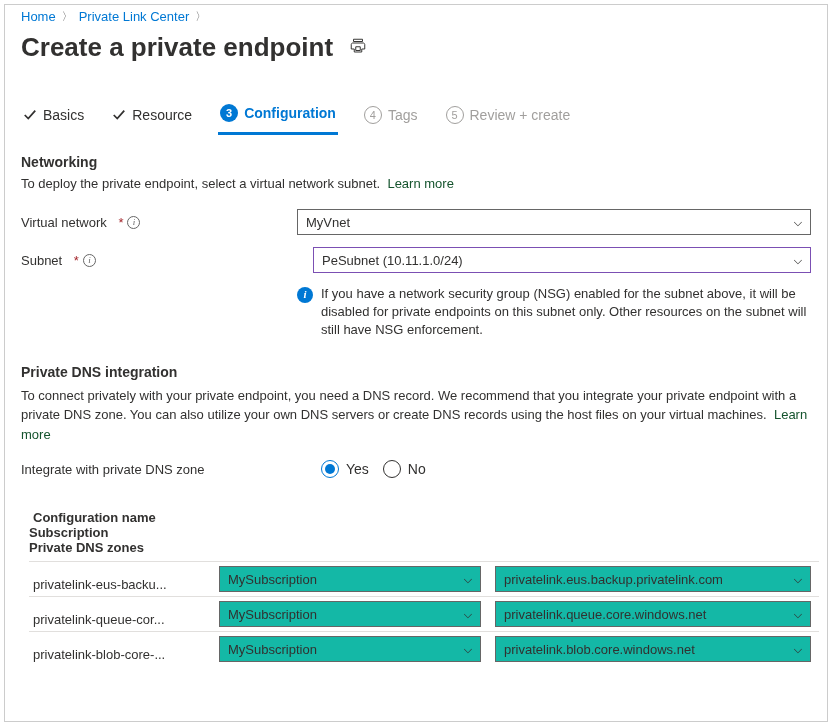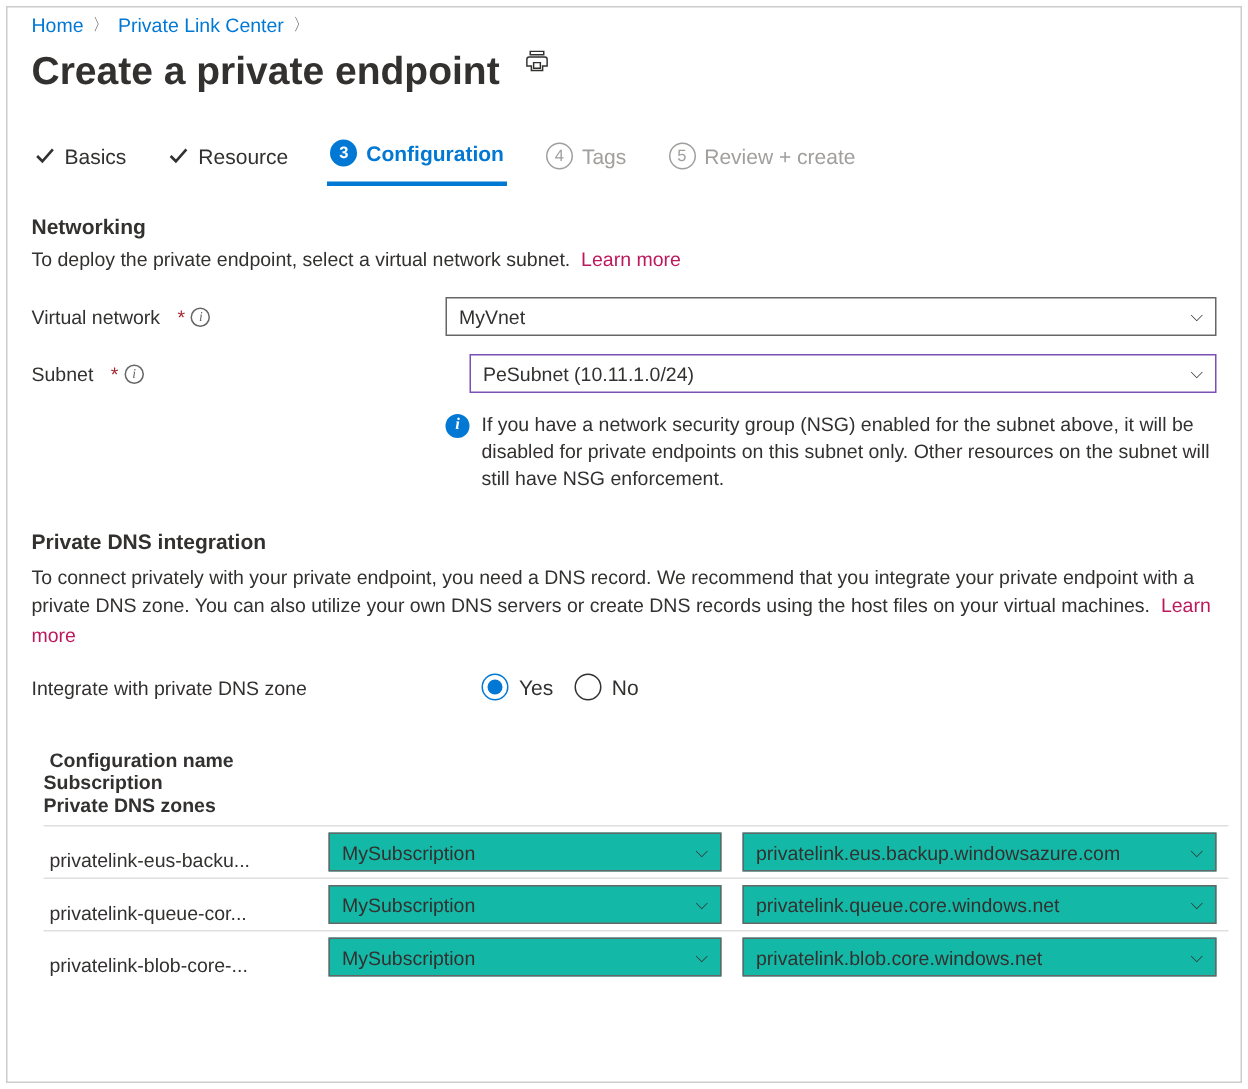--- a/index.html
+++ b/index.html
@@ -1,35 +1,35 @@
 <!DOCTYPE html>
 <html><head>
   <meta charset="utf-8">
   <style>
     * { box-sizing: border-box; margin: 0; padding: 0; }
     body { font-family: 'Segoe UI', Arial, sans-serif; font-size: 13px; color: #323130; background: #fff; padding: 4px; }
     .page { border: 1px solid #ccc; width: 824px; min-height: 718px; padding: 4px 16px 20px 16px; }
     .breadcrumb { display: flex; align-items: center; gap: 6px; font-size: 13px; margin-bottom: 8px; }
     .breadcrumb a { color: #0078d4; text-decoration: none; }
     .breadcrumb .chev { color: #666; font-size: 11px; }
-    .title-row { display: flex; align-items: flex-start; gap: 16px; margin-bottom: 24px; }
+    .title-row { display: flex; align-items: center; gap: 16px; margin-bottom: 35px; }
     .title { font-size: 26px; font-weight: 600; }
     .print-icon svg { width: 18px; height: 18px; fill: #323130; }
     .tabs { display: flex; gap: 24px; border-bottom: 1px solid transparent; margin-bottom: 18px; }
     .tab { display: flex; align-items: center; gap: 6px; padding: 6px 2px 10px 2px; cursor: pointer; color: #323130; font-size: 14px; }
     .tab .check { display: inline-flex; }
     .tab .check svg { width: 14px; height: 14px; stroke: #323130; stroke-width: 2; fill: none; }
     .tab .num { width: 18px; height: 18px; border-radius: 50%; display: inline-flex; align-items: center; justify-content: center; font-size: 11px; }
     .tab.active { color: #0078d4; font-weight: 600; border-bottom: 3px solid #0078d4; }
     .tab.active .num { background: #0078d4; color: #fff; }
     .tab.disabled { color: #a19f9d; }
     .tab.disabled .num { border: 1px solid #a19f9d; color: #a19f9d; }
     .section-title { font-weight: 600; font-size: 14px; margin-bottom: 6px; }
     .section-desc { font-size: 13px; color: #323130; margin-bottom: 18px; }
-    .link { color: #be185d; text-decoration: none; cursor: pointer; }
+    .link { color: #14532d; text-decoration: none; cursor: pointer; }
     .form-row { display: flex; align-items: center; margin-bottom: 12px; }
     .form-label { width: 276px; display: flex; align-items: center; gap: 4px; font-size: 13px; }
     .req { color: #a4262c; }
     .info-icon { width: 13px; height: 13px; border: 1px solid #666; border-radius: 50%; display: inline-flex; align-items: center; justify-content: center; font-size: 9px; color: #666; font-style: italic; font-family: serif; }
     .select-box { flex: 1; height: 26px; border: 1px solid #666; display: flex; align-items: center; justify-content: space-between; padding: 0 8px; cursor: pointer; background: #fff; font-size: 13px; }
     .select-box.highlight { border: 1px solid #7b4fb3; margin-left: 16px; }
     .select-box .chev { font-size: 11px; color: #323130; }
     .info-callout { display: flex; gap: 8px; margin-left: 276px; margin-bottom: 24px; font-size: 13px; line-height: 1.4; }
     .info-callout .icon { flex-shrink: 0; width: 16px; height: 16px; border-radius: 50%; background: #0078d4; color: #fff; display: flex; align-items: center; justify-content: center; font-size: 11px; font-weight: bold; font-style: italic; font-family: serif; margin-top: 2px; }
     .section { margin-top: 16px; }
@@ -164,21 +164,21 @@
       <div class="trow">
         <div class="col1">privatelink-eus-backu...</div>
         <div class="col2">
             <div class="tselect">
               <span>MySubscription</span>
               <span class="chev">⌵</span>
             </div>
           </div>
         <div class="col3">
             <div class="tselect">
-              <span>privatelink.eus.backup.windowsazure.com</span>
+              <span>privatelink.eus.backup.privatelink.com</span>
               <span class="chev">⌵</span>
             </div>
           </div>
       </div>
       <div class="trow">
         <div class="col1">privatelink-queue-cor...</div>
         <div class="col2">
             <div class="tselect">
               <span>MySubscription</span>
               <span class="chev">⌵</span>

